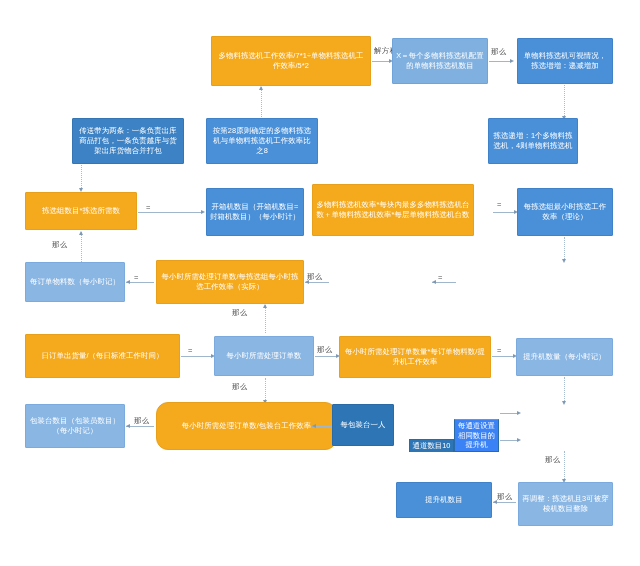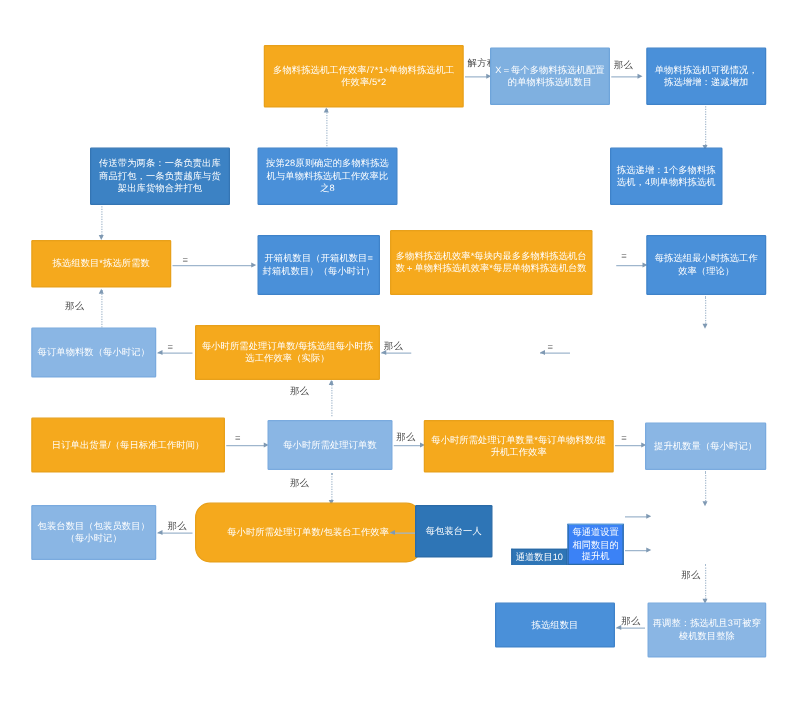--- a/index.html
+++ b/index.html
@@ -300,21 +300,21 @@
   <div class="arrow right" style="left:517px; top:410.5px;"></div>
   <div class="conn h" style="left:500px; top:440px; width:18px;"></div>
   <div class="arrow right" style="left:517px; top:437.5px;"></div>
 
 
   <div class="edge-label" style="left:545px; top:455px;">那么</div>
   <div class="conn dotv" style="left:564px; top:451px; height:30px;"></div>
   <div class="arrow down" style="left:561.5px; top:479px;"></div>
 
   <div class="node blue-mid" style="left:396px; top:482px; width:96px; height:36px;">
-    <span class="node-inner">拣选组数目</span>
+    <span class="node-inner">提升机数目</span>
   </div>
 
   <div class="edge-label" style="left:497px; top:492px;">那么</div>
   <div class="conn h" style="left:493px; top:502px; width:23px;"></div>
   <div class="arrow left" style="left:493px; top:499.5px;"></div>
 
   <div class="node blue-soft" style="left:518px; top:482px; width:95px; height:44px;">
     <span class="node-inner">再调整：拣选机且3可被穿梭机数目整除</span>
   </div>
 

